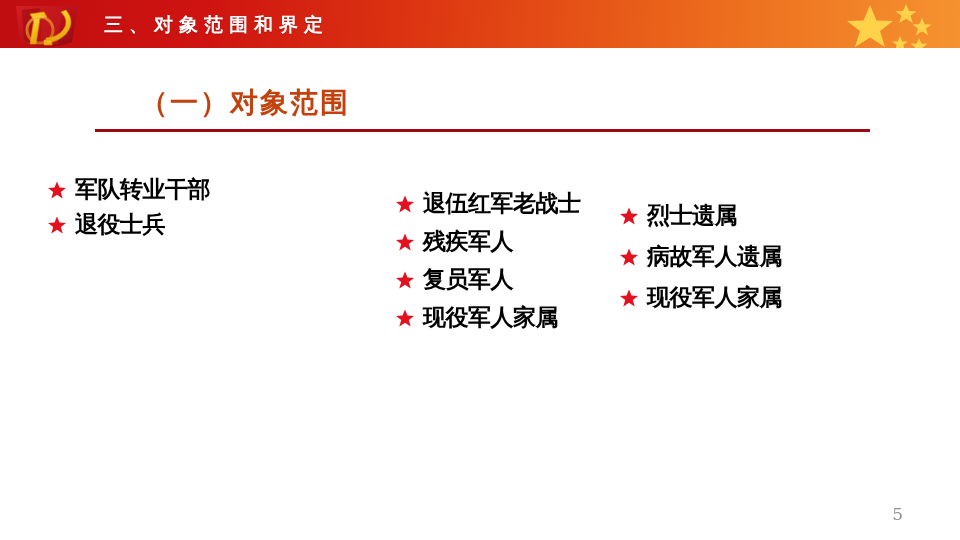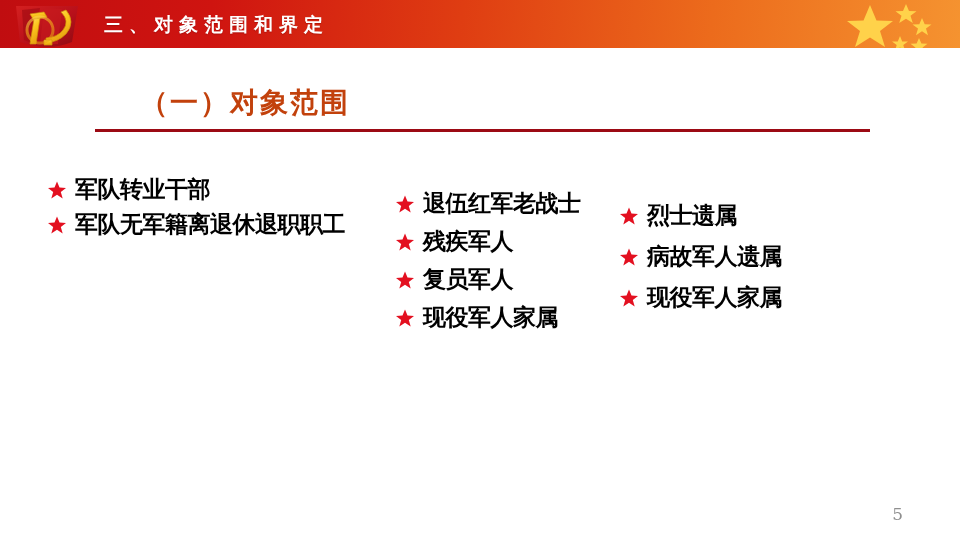--- a/index.html
+++ b/index.html
@@ -197,21 +197,21 @@
           </svg>
       </span>
       <span class="bullet-text">军队转业干部</span>
     </div>
     <div class="bullet-row">
       <span class="star">
         <svg width="18" height="18" viewBox="0 0 18 18">
             <polygon points="9,0.6 11.5,6.6 18,6.9 12.8,11 14.7,17.4 9,13.7 3.3,17.4 5.2,11 0,6.9 6.5,6.6" fill="#e31020"></polygon>
           </svg>
       </span>
-      <span class="bullet-text">军队无军籍离退休退职职工</span>
+      <span class="bullet-text">退役士兵</span>
     </div>
   </div>
 
   <div class="col col-2">
     <div class="bullet-row">
       <span class="star">
         <svg width="18" height="18" viewBox="0 0 18 18">
             <polygon points="9,0.6 11.5,6.6 18,6.9 12.8,11 14.7,17.4 9,13.7 3.3,17.4 5.2,11 0,6.9 6.5,6.6" fill="#e31020"></polygon>
           </svg>
       </span>

